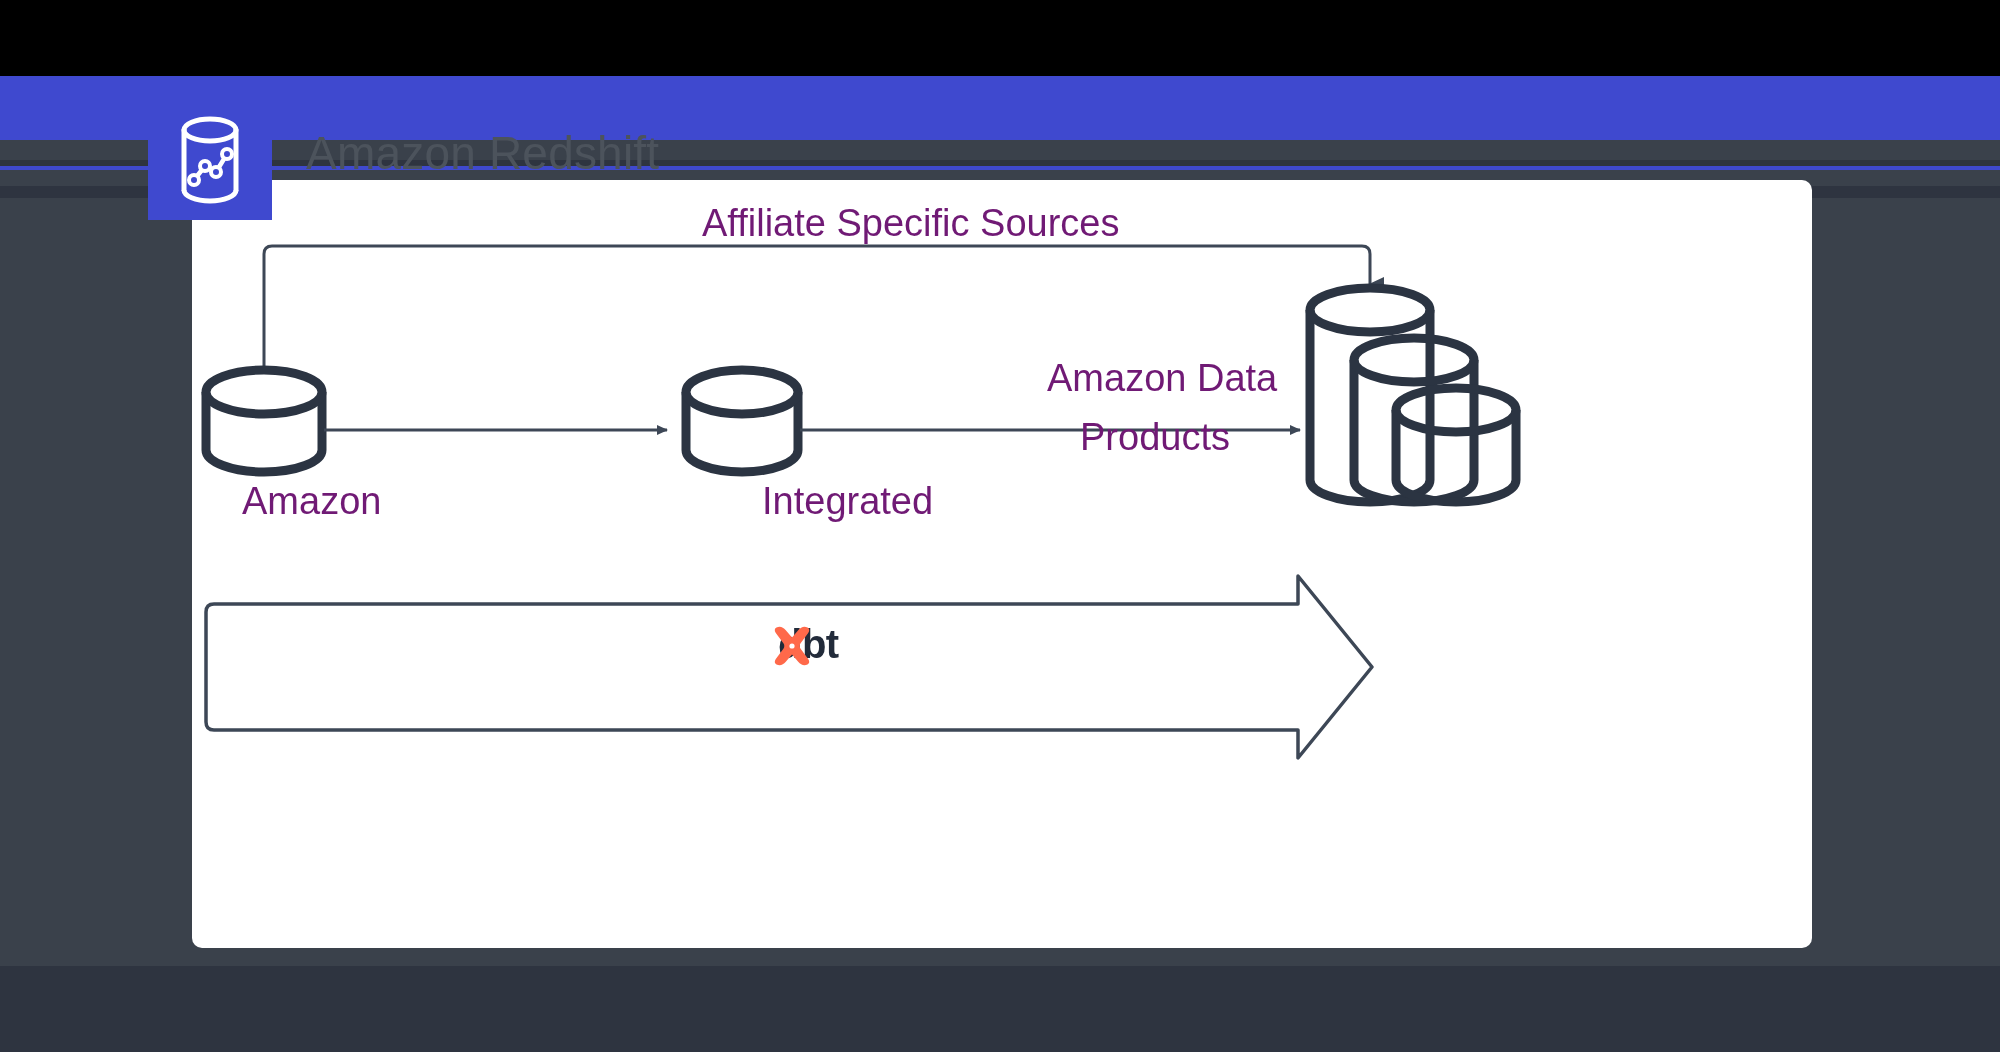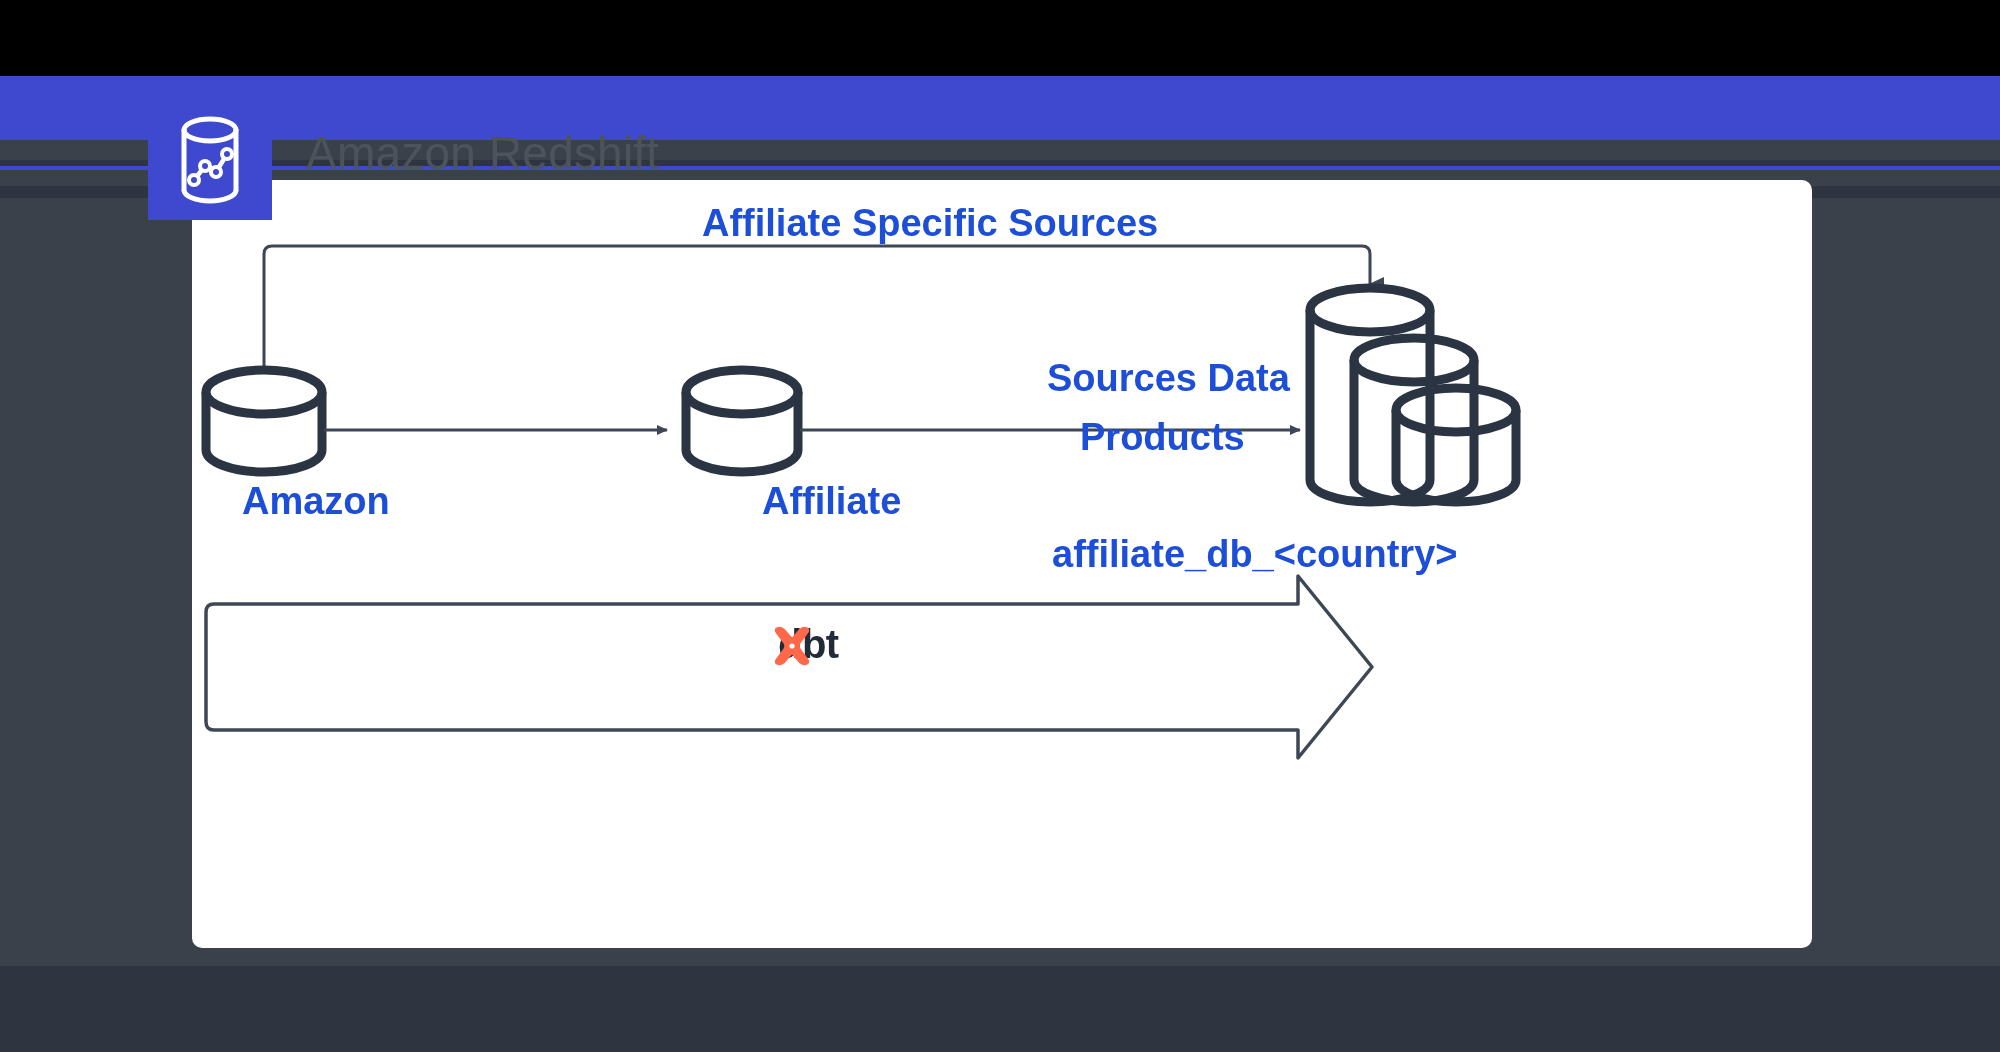--- a/index.html
+++ b/index.html
@@ -93,23 +93,23 @@
   }
 
   .card svg {
     position: absolute;
     left: 0; top: 0;
   }
 
   
   .dlabel {
     position: absolute;
-    color: #1d4ed8;
+    color: #701a75;
     font-family: "Liberation Sans", sans-serif;
-    font-weight: 700;
+    font-weight: 400;
     white-space: nowrap;
   }
   .lbl-affiliate-sources { left: 510px; top: 22px; font-size: 38px; }
   .lbl-sources           { left: 50px;  top: 300px; font-size: 38px; }
   .lbl-integrated        { left: 570px; top: 300px; font-size: 38px; }
   .lbl-sdp-1             { left: 855px; top: 177px; font-size: 38px; }
   .lbl-sdp-2             { left: 888px; top: 236px; font-size: 38px; }
   .lbl-affiliate-db      { left: 860px; top: 353px; font-size: 38px; }
 
   
@@ -219,27 +219,26 @@
                  Q14 550 14 542
                  V432
                  Q14 424 22 424 Z" stroke="#3d4756" stroke-width="3.5" fill="#ffffff" stroke-linejoin="round"></path>
       </g>
     </svg>
 
     <div class="dlabel lbl-affiliate-sources">Affiliate Specific Sources</div>
 
     <div class="dlabel lbl-sources">Amazon</div>
 
-    <div class="dlabel lbl-integrated">Affiliate</div>
-
-    <div class="dlabel lbl-sdp-1">Sources Data</div>
+    <div class="dlabel lbl-integrated">Integrated</div>
+
+    <div class="dlabel lbl-sdp-1">Amazon Data</div>
 
     <div class="dlabel lbl-sdp-2">Products</div>
 
-    <div class="dlabel lbl-affiliate-db">affiliate_db_&lt;country&gt;</div>
 
     <div class="dbt-mark">
       <span>
         <svg width="44" height="44" viewBox="0 0 44 44">
           <path d="M6.5 3.5 C10 2 13 3 15.8 6.3 L22 13.6 L28.2 6.3 C31 3 34 2 37.5 3.5
                    C39.4 4.3 39.9 6.6 38.2 8.9 L30.6 19.2 C29.4 20.8 29.4 23.2 30.6 24.8
                    L38.2 35.1 C39.9 37.4 39.4 39.7 37.5 40.5 C34 42 31 41 28.2 37.7
                    L22 30.4 L15.8 37.7 C13 41 10 42 6.5 40.5 C4.6 39.7 4.1 37.4 5.8 35.1
                    L13.4 24.8 C14.6 23.2 14.6 20.8 13.4 19.2 L5.8 8.9 C4.1 6.6 4.6 4.3 6.5 3.5 Z" fill="#ff694a"></path>
           <circle cx="22" cy="22" r="2.6" fill="#ffffff"></circle>

